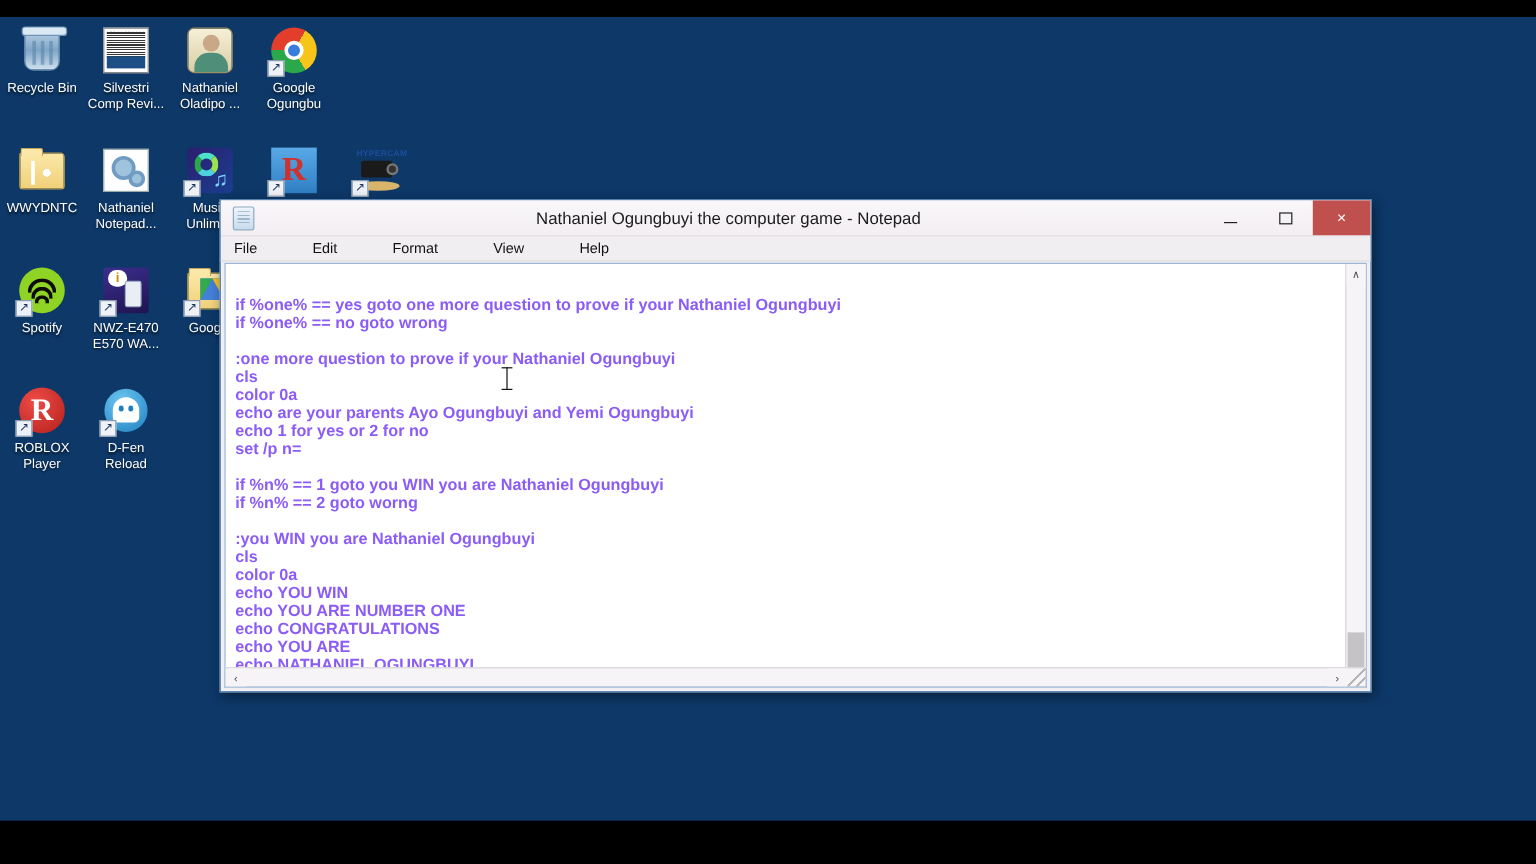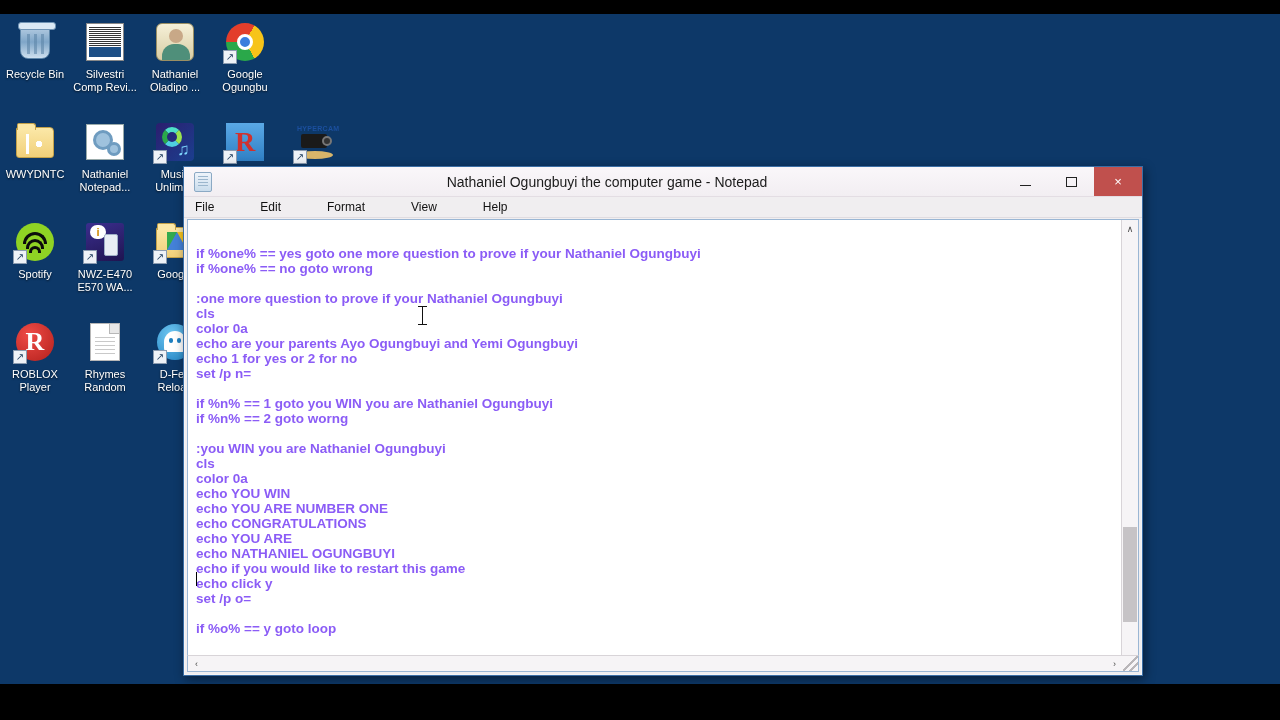--- a/index.html
+++ b/index.html
@@ -284,21 +284,21 @@
   .dfend::after {
     content:''; position:absolute; left:12px; top:14px;
     width:4px; height:5px; border-radius:2px; background:#1d7fc0;
     box-shadow: 8px 0 0 #1d7fc0;
   }
 
   
   #notepad {
     position: absolute;
     left: 183px; top: 152px;
-    width: 960px; height: 510px;
+    width: 960px; height: 411px;
     background: #f0eef0;
     border: 1px solid #3b6ea5;
     box-shadow: 0 0 0 1px rgba(255,255,255,.35) inset, 2px 3px 10px rgba(0,0,0,.45);
     display: flex; flex-direction: column;
     z-index: 20;
   }
   #titlebar {
     height: 30px;
     background: linear-gradient(180deg,#faf7fa 0%, #f2eef2 100%);
     display: flex; align-items: stretch;
@@ -552,26 +552,20 @@
         </div>
       </div>
 
       <div class="icon-row">
         <div class="desk-icon">
           <span class="glyph">
             <span class="roblox-rd">R</span>
             <span class="shortcut-arrow">↗</span>
           </span>
           <span class="caption">ROBLOX Player</span>
-        </div>
-        <div class="desk-icon">
-          <span class="glyph">
-              <span class="paper"></span>
-            </span>
-          <span class="caption">Rhymes Random</span>
         </div>
         <div class="desk-icon">
           <span class="glyph">
             <span class="dfend"></span>
             <span class="shortcut-arrow">↗</span>
           </span>
           <span class="caption">D-Fen Reload</span>
         </div>
       </div>
 

